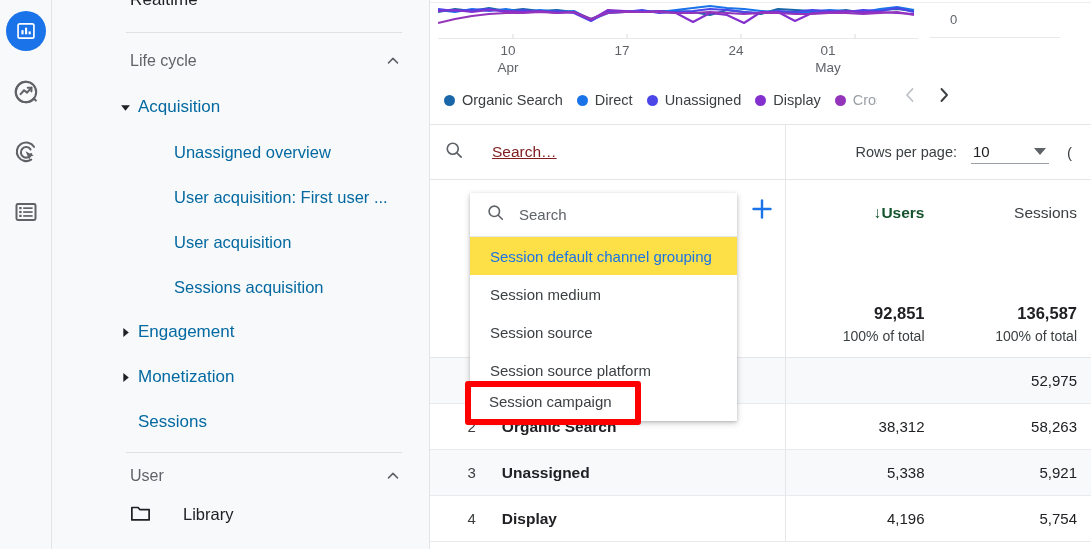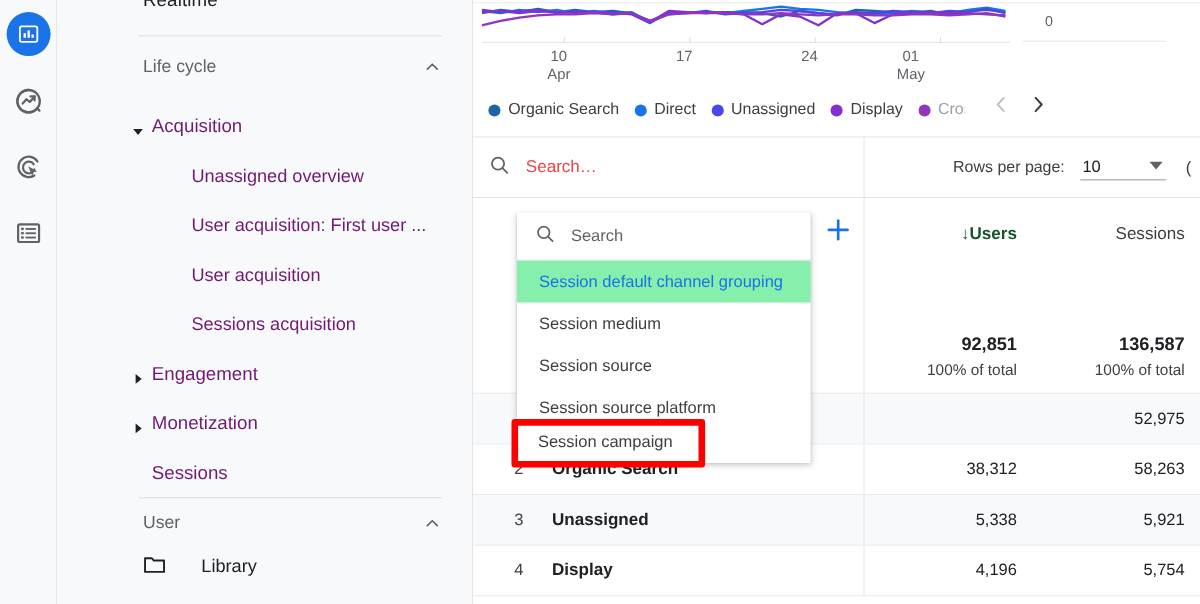--- a/index.html
+++ b/index.html
@@ -51,22 +51,22 @@
   .nav-section-header {
     position: absolute; left: 78px; width: 272px;
     display: flex; align-items: center; justify-content: space-between;
     font-size: 16px; color: #5f6368;
   }
   .chev { width: 18px; height: 18px; display:inline-block; position: relative; }
   .chev svg { display:block; }
 
   .nav-row {
     position: absolute; left: 62px; width: 300px; height: 36px;
-    display: flex; align-items: flex-end;
-    font-size: 16.5px; color: #701a75;
+    display: flex; align-items: center;
+    font-size: 16.5px; color: #0369a1;
   }
   .nav-row .tri {
     width: 22px; display: flex; align-items: center; justify-content: center;
     margin-right: 2px;
   }
   .nav-row .lbl { white-space: nowrap; }
   .nav-row.level1 { font-size: 17px; }
   .nav-row.child { left: 122px; }
   .nav-row.child .lbl { font-size: 16.5px; }
   .nav-row.noarrow { padding-left: 24px; }
@@ -121,24 +121,24 @@
   .toolbar {
     position: absolute; left: 0; top: 124px; width: 661px; height: 56px;
     border-top: 1px solid #e4e6e8;
     border-bottom: 1px solid #e4e6e8;
     display: flex; align-items: center;
   }
   .toolbar-left {
     width: 356px; height: 56px; display: flex; align-items: center;
     padding-left: 14px; border-right: 1px solid #e4e6e8;
   }
-  .search-placeholder { font-size: 15.5px; color: #ef4444; margin-left: 14px; }
+  .search-placeholder { font-size: 15.5px; color: #7f1d1d; margin-left: 28px; text-decoration: underline; }
   .toolbar-right {
     flex: 1; height: 56px; display: flex; align-items: center; justify-content: flex-end;
-    padding-right: 8px; gap: 0;
+    padding-right: 19px; gap: 0;
   }
   .rows-per-page-label { font-size: 14.5px; color: #3c4043; }
   .rpp-select {
     margin-left: 14px; display: flex; align-items: center; gap: 20px;
     border-bottom: 1px solid #9aa0a6; padding: 2px 2px 3px 2px;
     min-width: 78px; justify-content: space-between;
   }
   .rpp-value { font-size: 15px; color: #202124; }
   .goto-partial { font-size: 15px; color: #3c4043; margin-left: 18px; }
 
@@ -198,21 +198,21 @@
   }
   .dd-search {
     height: 44px; display: flex; align-items: center; padding-left: 16px;
     border-bottom: 1px solid #e4e6e8;
   }
   .dd-search-text { margin-left: 14px; font-size: 15px; color: #5f6368; }
   .dd-item {
     height: 38px; display: flex; align-items: center; padding-left: 20px;
     font-size: 15px; color: #3c4043;
   }
-  .dd-item.selected { background: #86efac; color: #1a73e8; }
+  .dd-item.selected { background: #fde047; color: #1a73e8; }
 
   
   .red-box {
     position: absolute; left: 465px; top: 381px;
     width: 176px; height: 44px;
     border: 6px solid #ff0000;
     border-radius: 3px;
     z-index: 60;
     pointer-events: none;
   }

